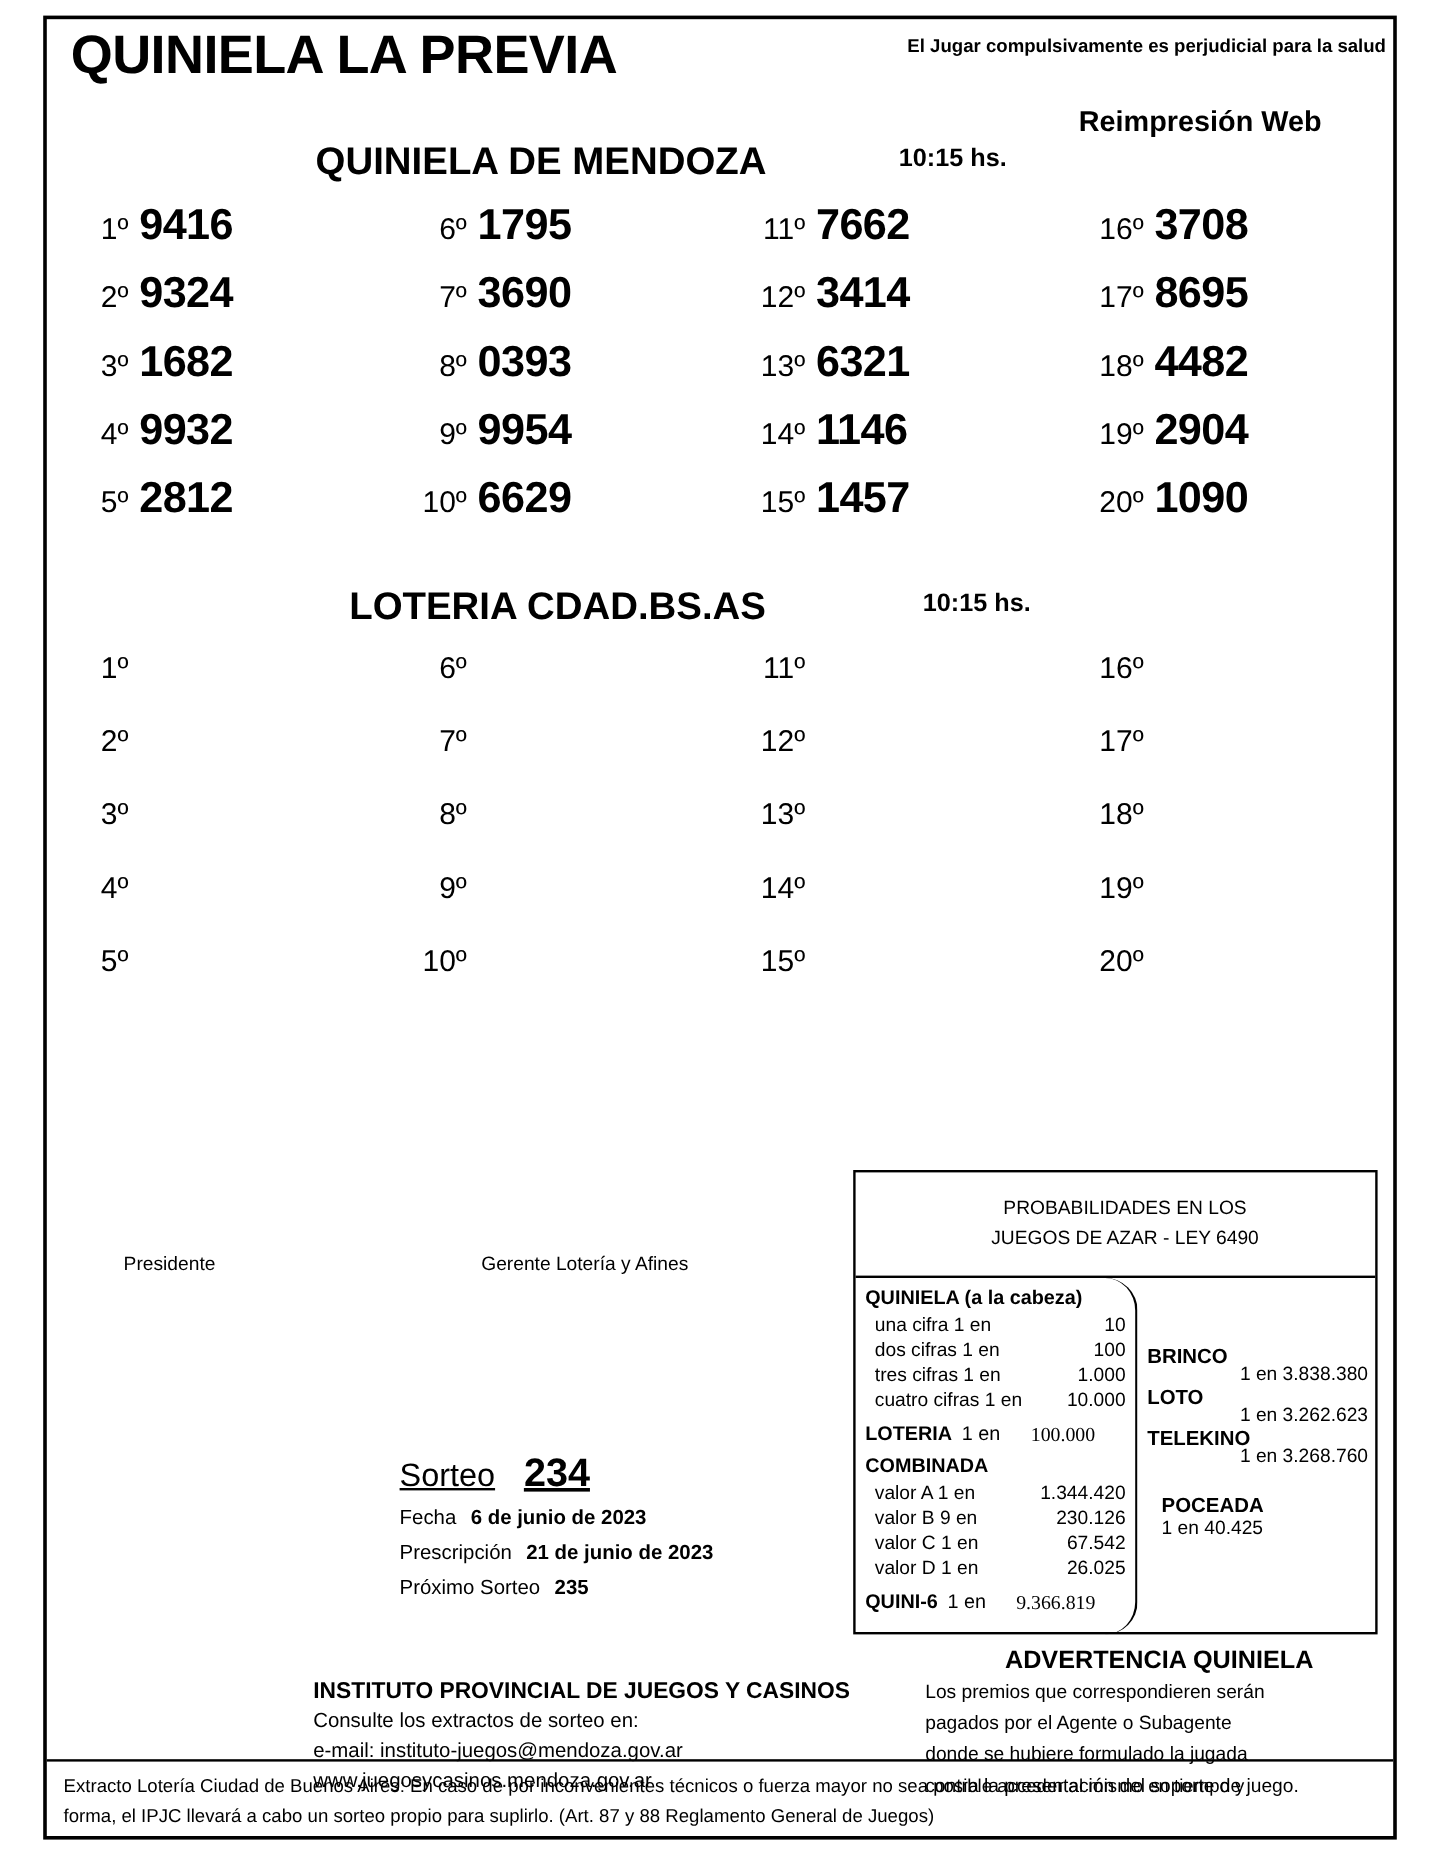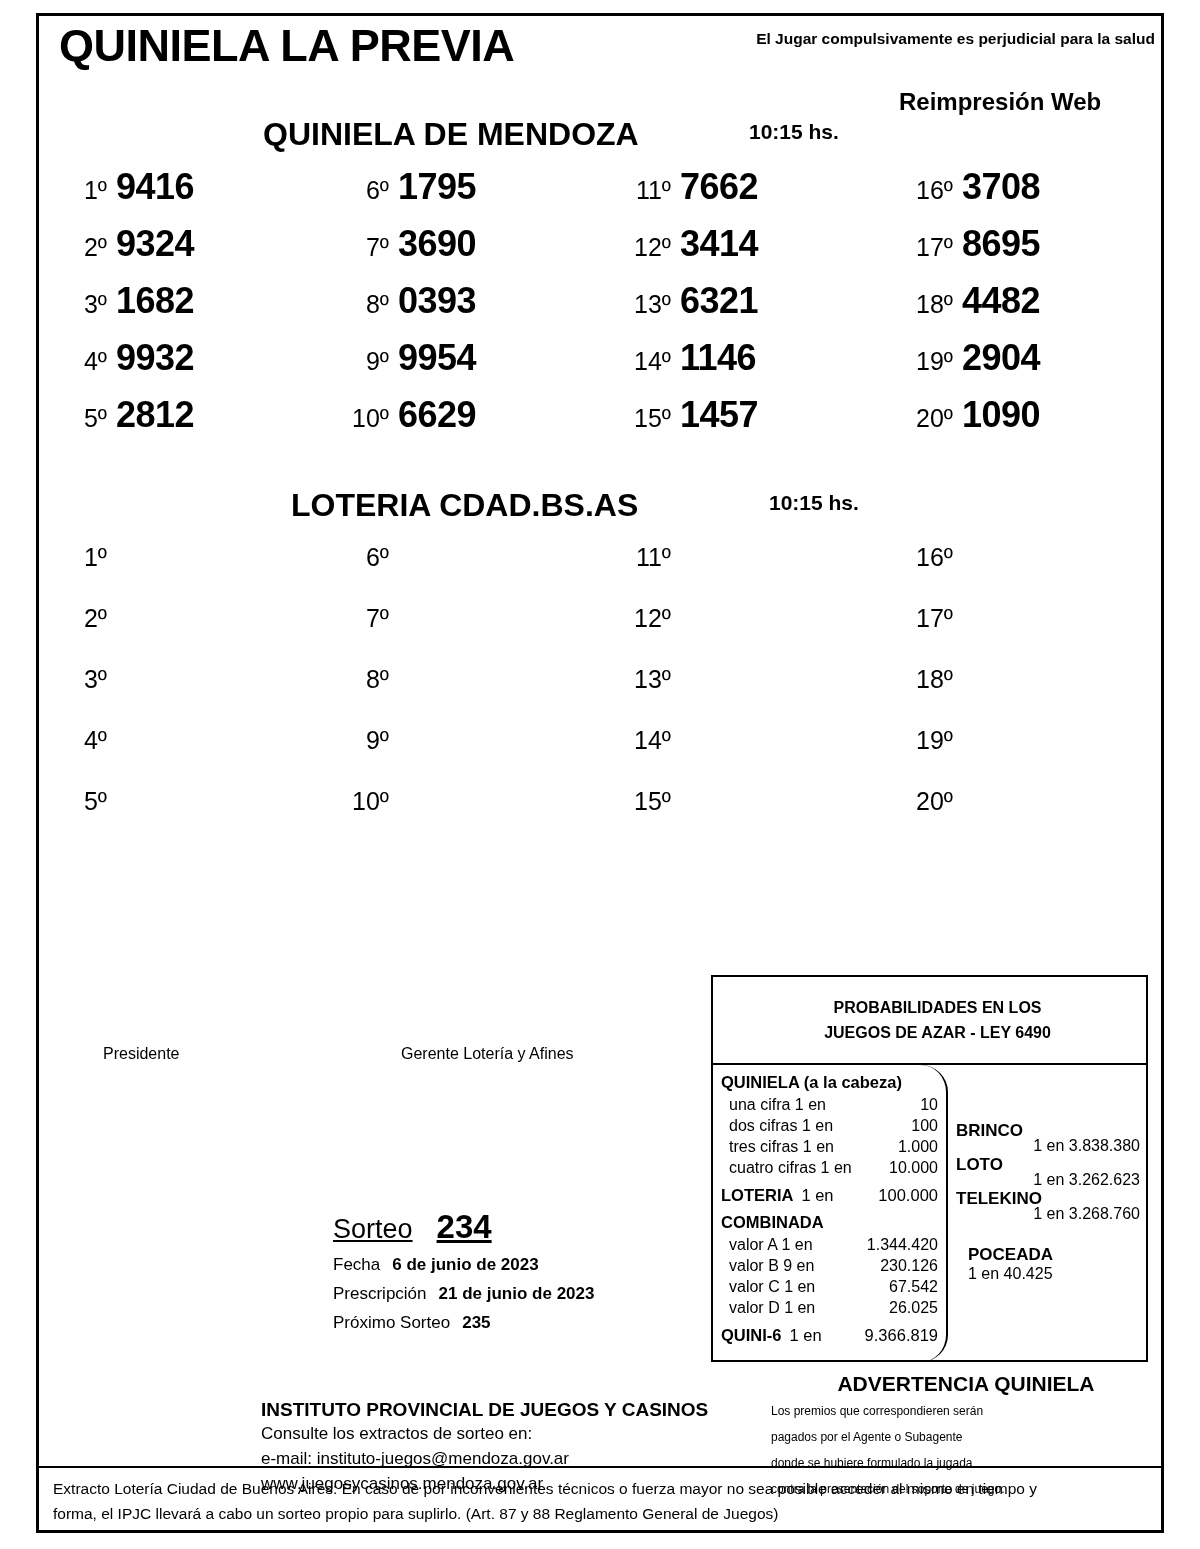--- a/index.html
+++ b/index.html
@@ -155,21 +155,21 @@
     box-sizing: border-box;
   }
   .prob-title {
     height: 86px;
     border-bottom: 2px solid #000000;
     display: flex;
     flex-direction: column;
     align-items: center;
     justify-content: center;
     font-size: 16px;
-    font-weight: bold;
+    font-weight: normal;
     line-height: 25px;
     text-align: center;
     padding-left: 16px;
   }
   .prob-body {
     display: flex;
     height: 297px;
   }
   .prob-left {
     width: 235px;
@@ -200,21 +200,21 @@
   .p-row .val { text-align: right; }
   .p-row-b {
     display: flex;
     font-size: 16.5px;
     line-height: 21px;
     white-space: nowrap;
     margin-top: 7px;
   }
   .p-row-b .lbl { font-weight: bold; }
   .p-row-b .mid { margin-left: 8px; }
-  .p-row-b .val { flex: 1; text-align: right; }
+  .p-row-b .val { flex: 1; text-align: center; font-family: Liberation Serif, serif; }
 
   .r-game {
     font-size: 17px;
     font-weight: bold;
     white-space: nowrap;
   }
   .r-odds {
     font-size: 16px;
     white-space: nowrap;
     text-align: right;
@@ -240,21 +240,21 @@
     top: 1356px;
     width: 390px;
   }
   .advert-title {
     font-size: 21px;
     font-weight: bold;
     text-align: center;
     margin-bottom: 2px;
   }
   .advert-line {
-    font-size: 12px;
+    font-size: 16px;
     line-height: 26px;
     white-space: nowrap;
   }
 
   
   .institute {
     position: absolute;
     left: 222px;
     top: 1383px;
   }

